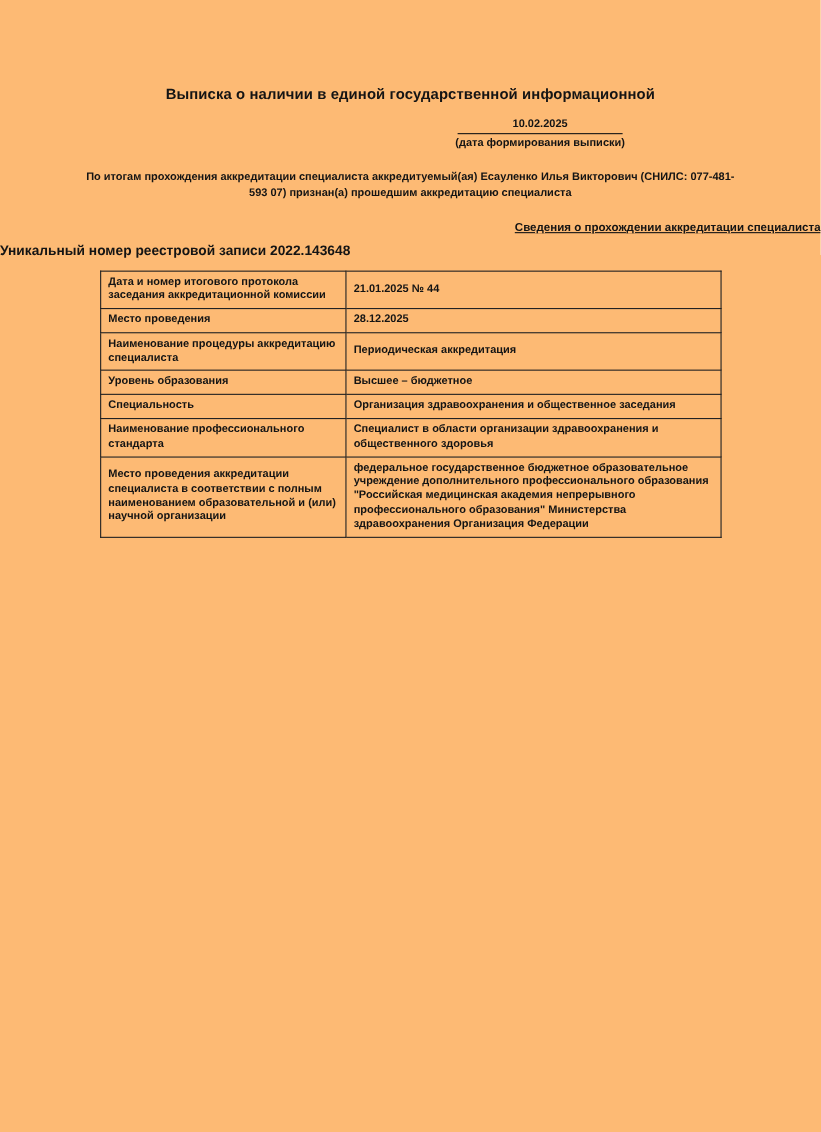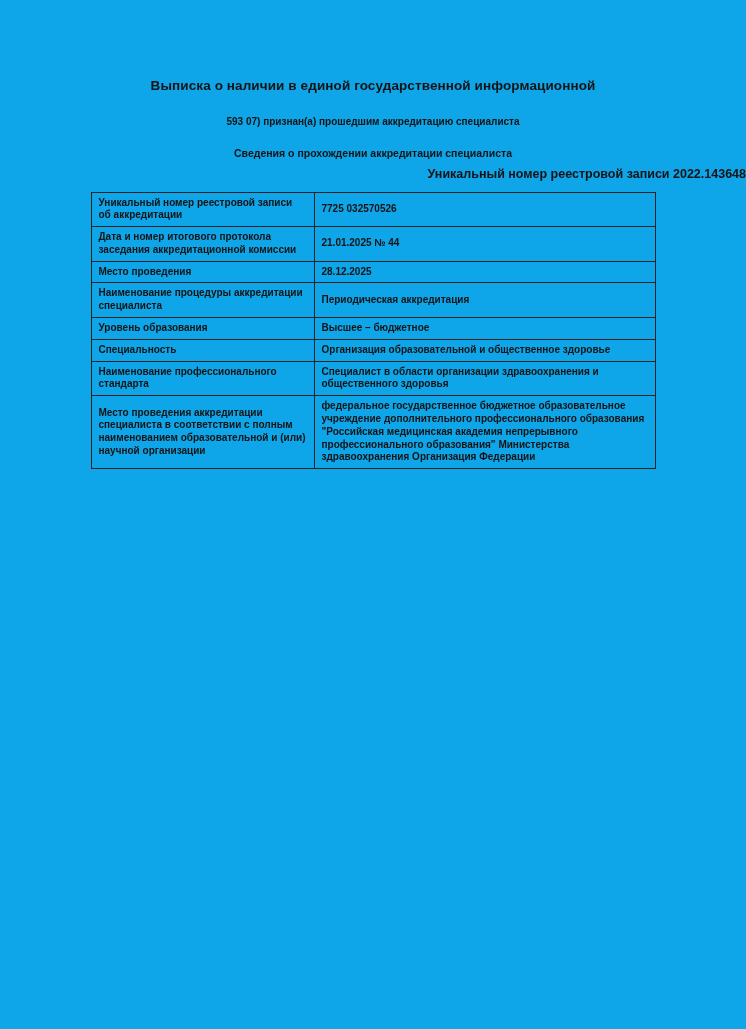--- a/index.html
+++ b/index.html
@@ -9,21 +9,21 @@
     height: 1029px;
     font-family: "Liberation Sans", "DejaVu Sans", sans-serif;
     font-weight: 700;
     color: #141414;
     position: relative;
     overflow: hidden;
   }
   .page {
     width: 746px;
     height: 1029px;
-    background: #0ea5e9;
+    background: #fdba74;
   }
   .doc-title {
     padding-top: 76px;
     text-align: center;
     font-size: 13.5px;
     line-height: 20.5px;
     letter-spacing: 0.1px;
   }
   .date-block {
     width: 170px;
@@ -44,26 +44,27 @@
     white-space: nowrap;
   }
   .intro {
     margin-top: 18px;
     text-align: center;
     font-size: 10px;
     line-height: 14px;
   }
   .section-heading {
     margin-top: 18px;
-    text-align: center;
+    text-align: right;
     font-size: 10.5px;
+    text-decoration: underline;
   }
   .registry-heading {
     margin-top: 8px;
-    text-align: right;
+    text-align: left;
     font-size: 12.5px;
   }
   table.acc-table {
     width: 564px;
     margin: 11px auto 0;
     border-collapse: collapse;
     table-layout: fixed;
   }
   table.acc-table td {
     border: 1.4px solid #222222;
@@ -78,54 +79,55 @@
 </style>
 </head>
 <body>
 
 <div class="page">
 
   <div class="doc-title">
     <div>Выписка о наличии в единой государственной информационной</div>
   </div>
 
+  <div class="date-block">
+    <span class="date-value">10.02.2025</span>
+    <div class="date-caption">(дата формирования выписки)</div>
+  </div>
 
   <div class="intro">
+    <div>По итогам прохождения аккредитации специалиста аккредитуемый(ая) Есауленко Илья Викторович (СНИЛС: 077-481-</div>
     <div>593 07) признан(а) прошедшим аккредитацию специалиста</div>
   </div>
 
   <div class="section-heading">Сведения о прохождении аккредитации специалиста</div>
 
   <div class="registry-heading">Уникальный номер реестровой записи 2022.143648</div>
 
   <table class="acc-table">
     <tbody>
       <tr>
-        <td class="col-label">Уникальный номер реестровой записи об аккредитации</td>
-        <td class="col-value">7725 032570526</td>
-      </tr>
-      <tr>
         <td class="col-label">Дата и номер итогового протокола заседания аккредитационной комиссии</td>
         <td class="col-value">21.01.2025 № 44</td>
       </tr>
       <tr>
         <td class="col-label">Место проведения</td>
         <td class="col-value">28.12.2025</td>
       </tr>
       <tr>
-        <td class="col-label">Наименование процедуры аккредитации специалиста</td>
+        <td class="col-label">Наименование процедуры аккредитацию специалиста</td>
         <td class="col-value">Периодическая аккредитация</td>
       </tr>
       <tr>
         <td class="col-label">Уровень образования</td>
         <td class="col-value">Высшее – бюджетное</td>
       </tr>
       <tr>
         <td class="col-label">Специальность</td>
-        <td class="col-value">Организация образовательной и общественное здоровье</td>
+        <td class="col-value">Организация здравоохранения и общественное заседания</td>
       </tr>
       <tr>
         <td class="col-label">Наименование профессионального стандарта</td>
         <td class="col-value">Специалист в области организации здравоохранения и общественного здоровья</td>
       </tr>
       <tr>
         <td class="col-label">Место проведения аккредитации специалиста в соответствии с полным наименованием образовательной и (или) научной организации</td>
         <td class="col-value">федеральное государственное бюджетное образовательное учреждение дополнительного профессионального образования "Российская медицинская академия непрерывного профессионального образования" Министерства здравоохранения Организация Федерации</td>
       </tr>
     </tbody>

